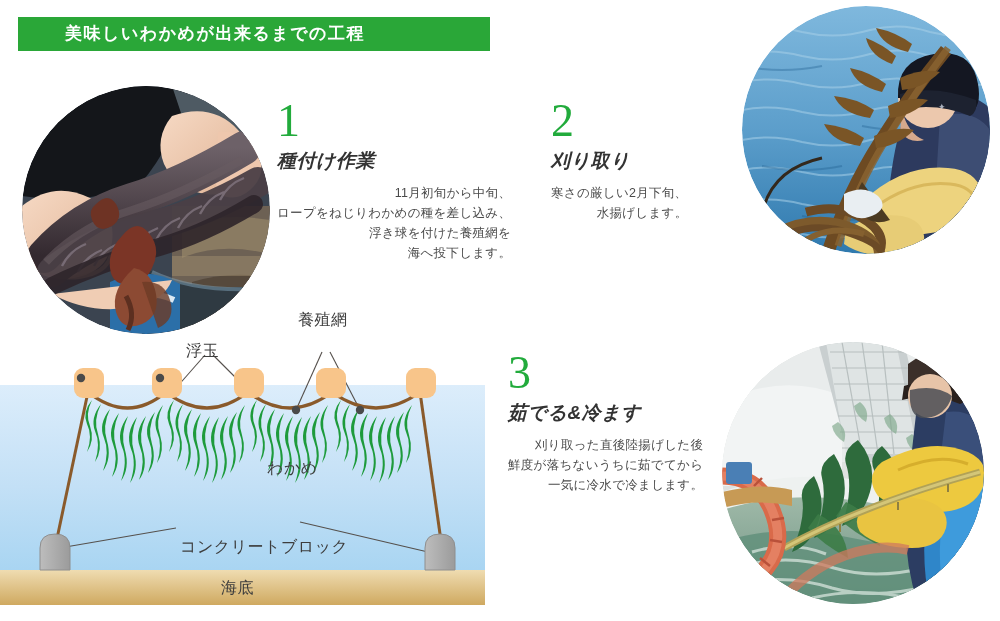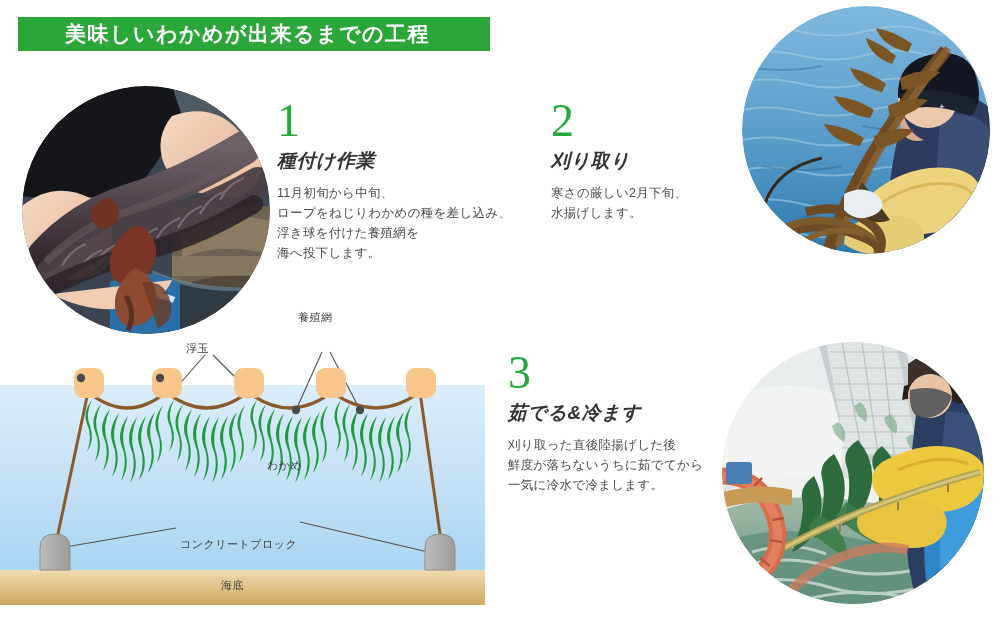--- a/index.html
+++ b/index.html
@@ -15,38 +15,38 @@
   .page{position:relative;width:1000px;height:621px;}
 
   
   .banner{
     position:absolute;left:18px;top:17px;width:472px;height:34px;
     background:#2aa738;
   }
   .banner-text{
     position:absolute;left:65px;top:17px;height:34px;
     line-height:34px;
-    font-size:21px;font-weight:bold;color:#ffffff;
+    font-size:17px;font-weight:bold;color:#ffffff;
     letter-spacing:1.5px;
     white-space:nowrap;
   }
 
   
   .step{position:absolute;}
   .step-num{
     font-family:"Liberation Serif","DejaVu Serif",serif;
     font-size:46px;line-height:46px;color:#22ab3c;font-weight:normal;
     margin:0 0 4px 0;
   }
   .step-title{
     font-size:19px;font-weight:bold;color:#333333;
     margin:0 0 9px 0;letter-spacing:.5px;white-space:nowrap;font-style:italic;
   }
   .step-body{
-    font-size:12.5px;line-height:20px;color:#4a4a4a;letter-spacing:.3px;
+    font-size:12.5px;line-height:20px;color:#4a4a4a;letter-spacing:.3px;text-align:right;
   }
   .step-body div{white-space:nowrap;}
 
   #step1{left:277px;top:98px;}
   #step2{left:551px;top:98px;}
   #step3{left:508px;top:350px;}
 
   
   .photo{
     position:absolute;border-radius:50%;overflow:hidden;
@@ -54,21 +54,21 @@
   .photo svg{display:block;}
 
   #photo1{left:22px;top:86px;width:248px;height:248px;}
   #photo2{left:742px;top:6px;width:248px;height:248px;}
   #photo3{left:722px;top:342px;width:262px;height:262px;}
 
   
   #diagram{position:absolute;left:0px;top:300px;width:500px;height:310px;}
   #diagram svg{display:block;}
   .dlabel{
-    position:absolute;font-size:11px;color:#3d3d3d;letter-spacing:.5px;
+    position:absolute;font-size:16px;color:#3d3d3d;letter-spacing:.5px;
     white-space:nowrap;
   }
   #lbl-float{left:186px;top:341px;font-family:Liberation Mono, monospace;}
   #lbl-net{left:298px;top:310px;}
   #lbl-wakame{left:219px;top:458px;padding-left:48px;}
   #lbl-block{left:180px;top:521px;margin-top:16px;}
   #lbl-seabed{left:221px;top:578px;}
 </style>
 </head>
 <body>

